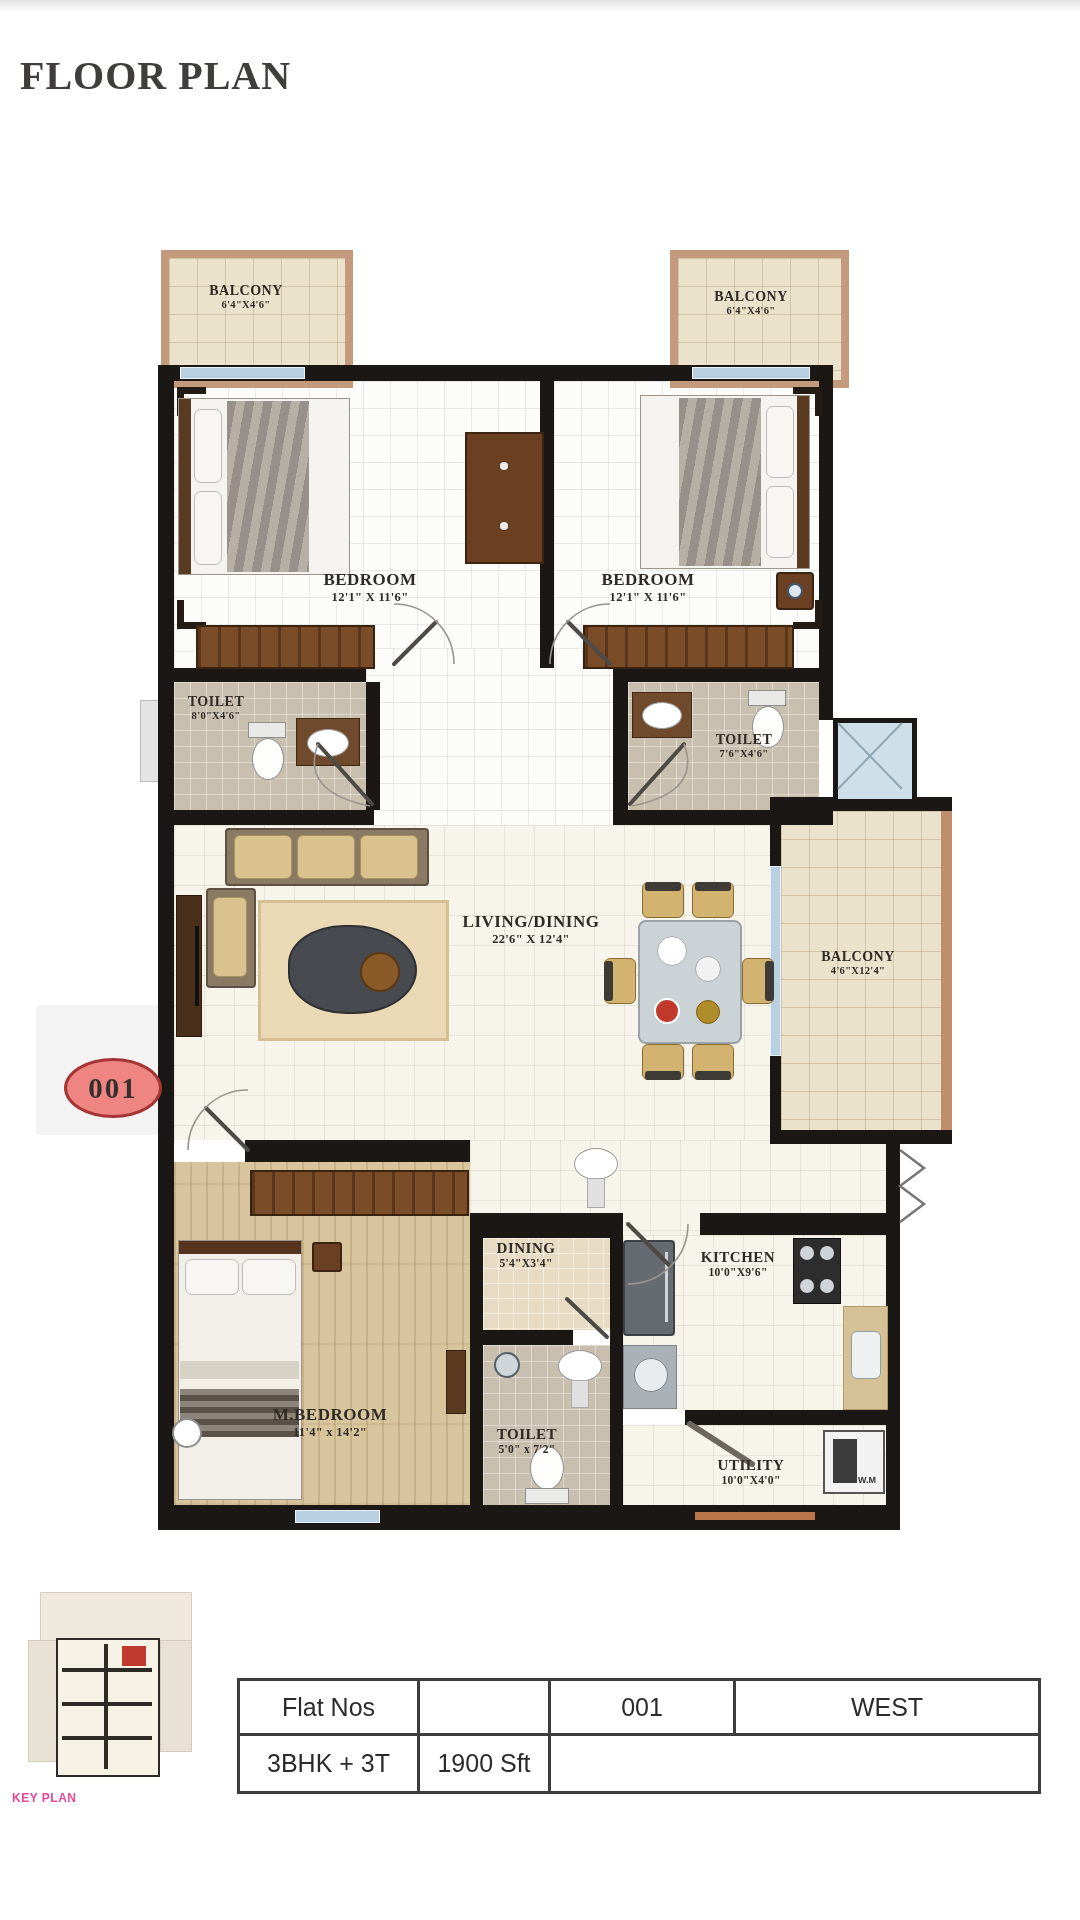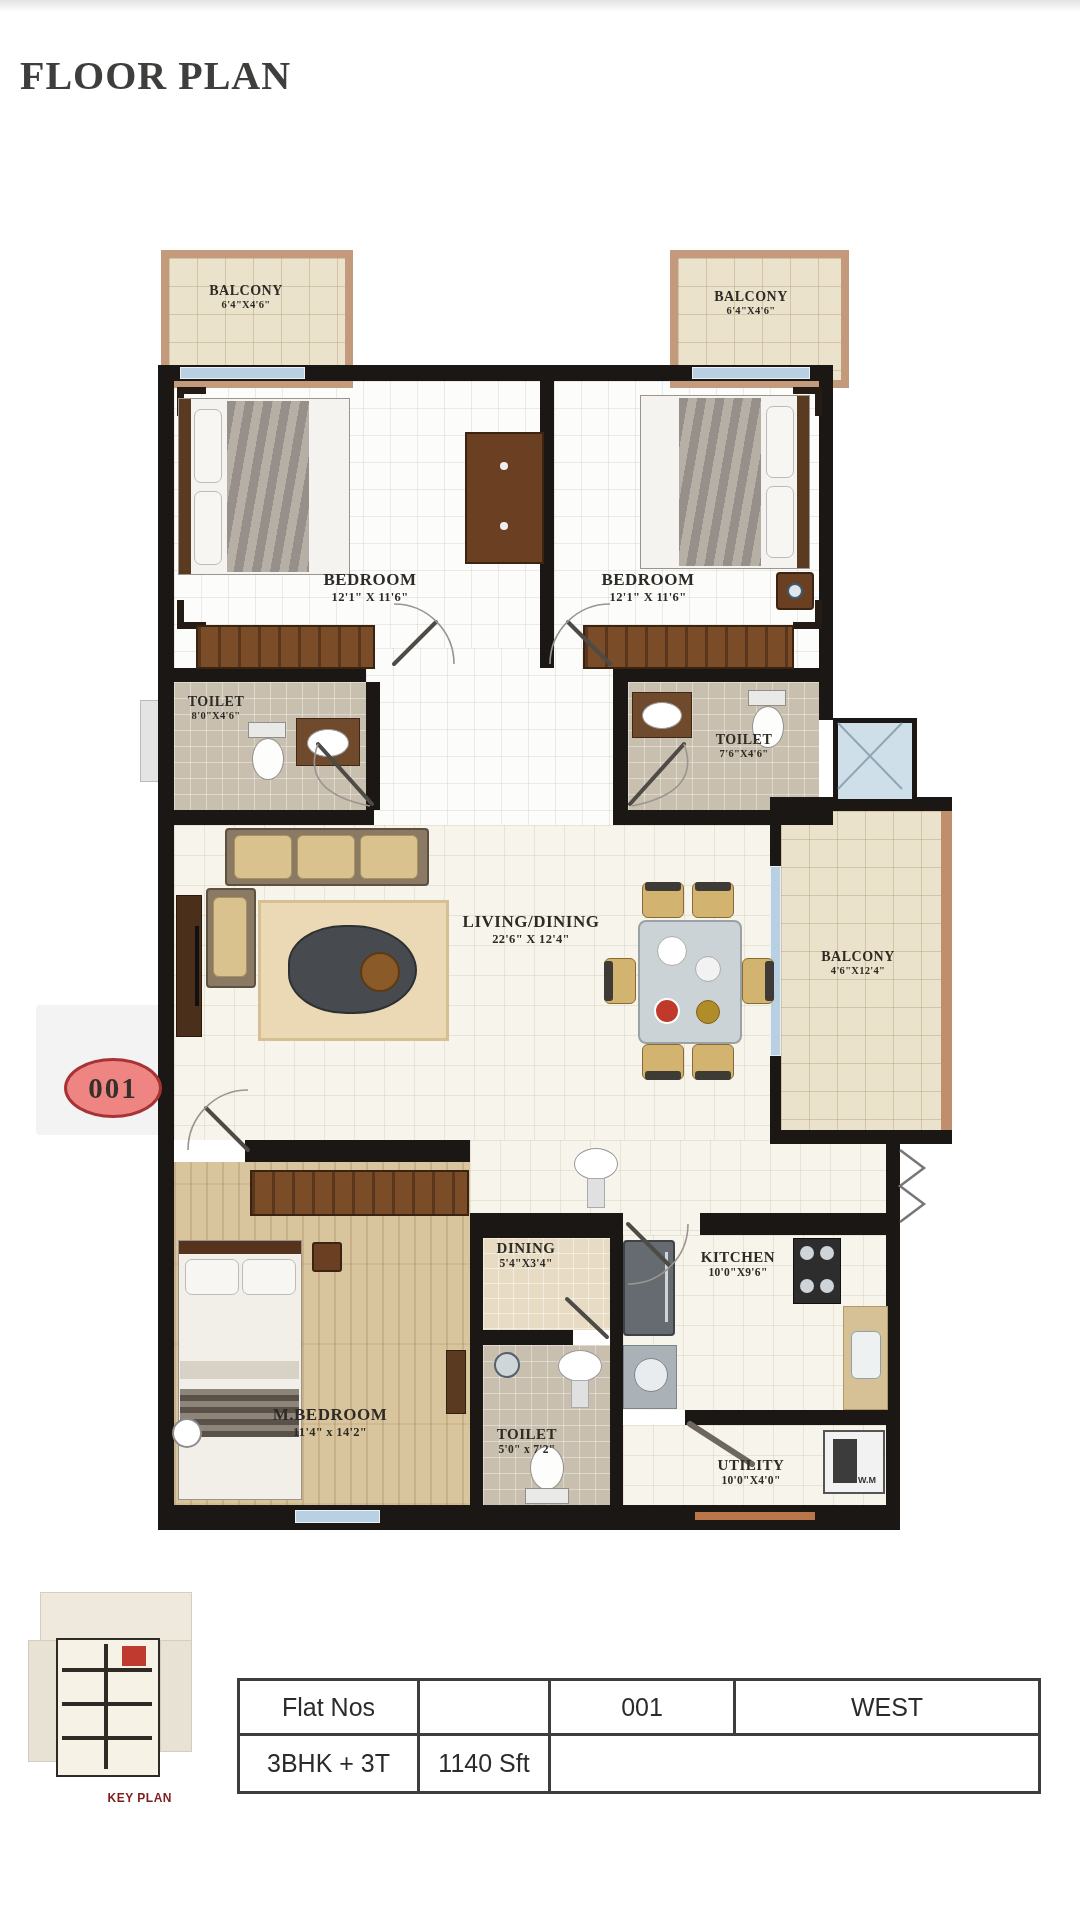--- a/index.html
+++ b/index.html
@@ -65,22 +65,22 @@
     grid-template-columns:180px 131px 185px 302px;grid-auto-rows:55px;
     border:3px solid #3d3d3d;background:#fff;z-index:40;}
   #flat-table .cell{border-right:3px solid #3d3d3d;border-bottom:3px solid #3d3d3d;
     display:flex;align-items:center;justify-content:center;
     font-size:25px;color:#2b2b2b;font-family:Liberation Sans, sans-serif;}
   #flat-table .cell:nth-child(4n){border-right:none;}
   #flat-table .cell:nth-child(n+5){border-bottom:none;}
   
   #key-plan{position:absolute;left:12px;top:1588px;width:170px;height:225px;z-index:40;}
   #key-plan .blk{position:absolute;}
-  #key-plan .caption{position:absolute;left:0;top:203px;width:160px;text-align:right;
-    font-size:12px;font-weight:700;color:#7f1d1d;letter-spacing:.5px;}
+  #key-plan .caption{position:absolute;left:0;top:203px;width:160px;text-align:left;
+    font-size:12px;font-weight:700;color:#ec4899;letter-spacing:.5px;}
   .wm-label{position:absolute;font-size:9px;color:#333;font-weight:700;z-index:16;}
   svg.overlay{position:absolute;left:0;top:0;z-index:20;pointer-events:none;}
   .corner{position:absolute;z-index:14;}
 </style>
 </head>
 <body>
 
 <div id="screen">
 
   <div class="abs" style="left:0;top:0;width:1080px;height:12px;background:linear-gradient(#cccccc,#ffffff);opacity:.55"></div>
@@ -357,16 +357,16 @@
     </div>
     <div class="caption">KEY PLAN</div>
   </div>
 
   <div id="flat-table">
     <div class="cell">Flat Nos</div>
     <div class="cell"></div>
     <div class="cell">001</div>
     <div class="cell">WEST</div>
     <div class="cell">3BHK + 3T</div>
-    <div class="cell">1140 Sft</div>
+    <div class="cell">1900 Sft</div>
   </div>
 
 </div>
 
 </body></html>

